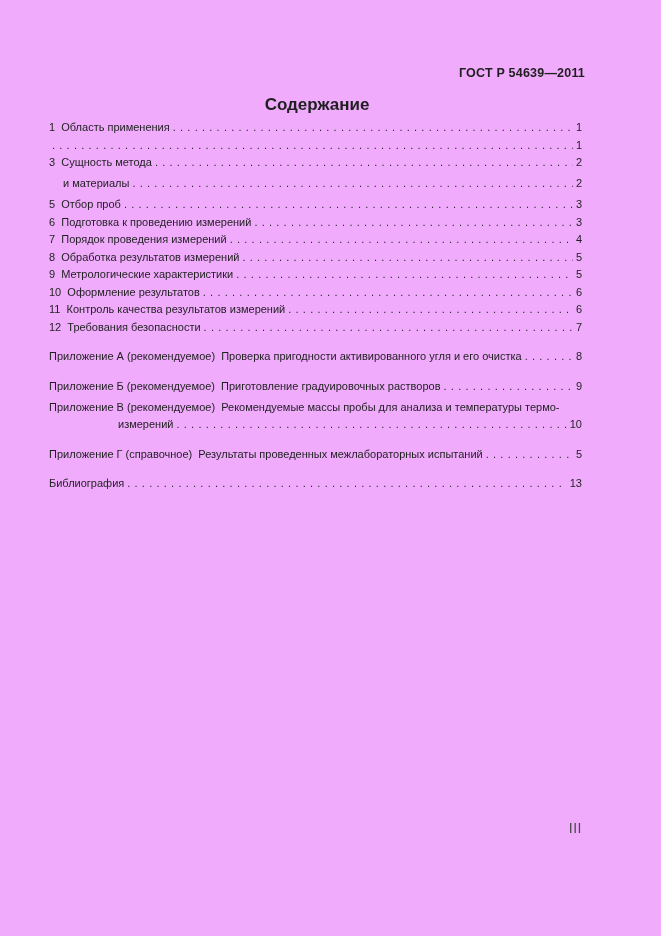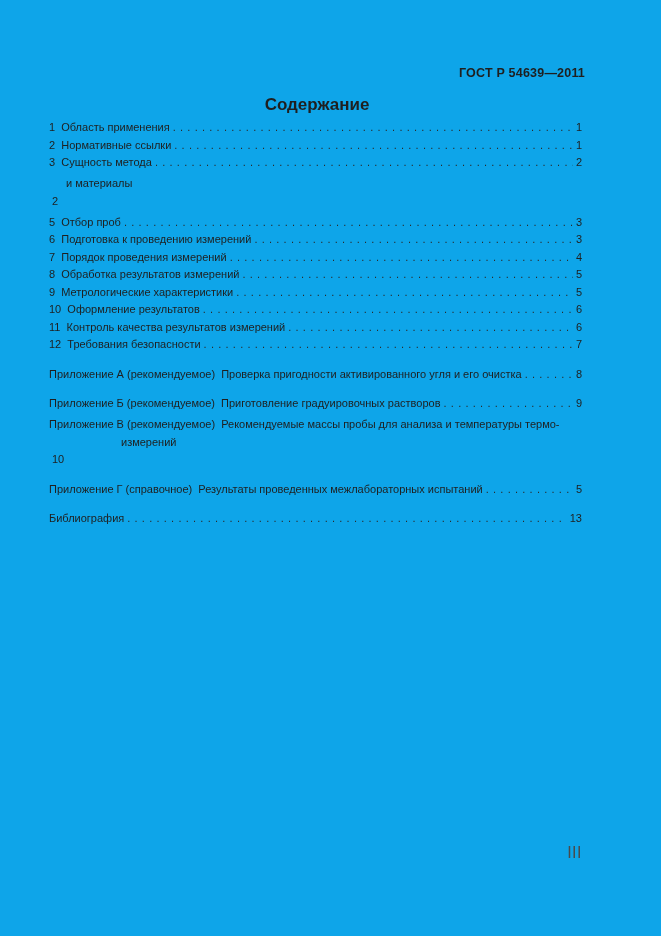--- a/index.html
+++ b/index.html
@@ -10,21 +10,21 @@
   body {
     width: 661px;
     height: 936px;
     font-family: "Liberation Sans", sans-serif;
     color: #1f1f1f;
   }
   .page {
     position: relative;
     width: 661px;
     height: 936px;
-    background: #0ea5e9;
+    background: #f0abfc;
     overflow: hidden;
   }
   .doc-header {
     position: absolute;
     top: 66px;
     left: 49px;
     width: 536px;
     text-align: right;
     font-weight: bold;
     font-size: 12.5px;
@@ -73,32 +73,31 @@
     margin: 3.5px 0;
   }
   .toc-multi .l1 {
     line-height: 17.5px;
     white-space: pre-wrap;
   }
   .toc-multi .cont {
     display: flex;
     align-items: baseline;
     line-height: 17.5px;
-    flex-direction: column;
   }
   .cont.indent-sm .t { padding-left: 14px; }
   .cont.indent-lg .t { padding-left: 69px; }
   .gap { margin-top: 12px; }
   .doc-footer {
     position: absolute;
-    top: 844px;
+    top: 820px;
     left: 49px;
     width: 533px;
     text-align: right;
-    font-size: 16px;
+    font-size: 14px;
     color: #4a4a4a;
     letter-spacing: 0.5px;
   }
 </style>
 </head>
 <body>
 
 <div class="page">
 
   <div class="doc-header">ГОСТ Р 54639—2011</div>
@@ -107,21 +106,20 @@
 
   <div class="toc">
 
     <div class="toc-row">
       <span class="t">1  Область применения</span>
       <span class="dots">. . . . . . . . . . . . . . . . . . . . . . . . . . . . . . . . . . . . . . . . . . . . . . . . . . . . . . . . . . . . . . . . . . . . . . . . . . . . . . . . . . . . . . . . . . . . . . . . . . . . . . . . . . . . . . . . . . . . . . . . . . . . . . . . . . . . . . . . . . . . . . . . . . . . . . </span>
       <span class="pg">1</span>
     </div>
 
     <div class="toc-row">
-      <span class="t">2  Нормативные ссылки</span>
       <span class="dots">. . . . . . . . . . . . . . . . . . . . . . . . . . . . . . . . . . . . . . . . . . . . . . . . . . . . . . . . . . . . . . . . . . . . . . . . . . . . . . . . . . . . . . . . . . . . . . . . . . . . . . . . . . . . . . . . . . . . . . . . . . . . . . . . . . . . . . . . . . . . . . . . . . . . . . </span>
       <span class="pg">1</span>
     </div>
 
     <div class="toc-row">
       <span class="t">3  Сущность метода</span>
       <span class="dots">. . . . . . . . . . . . . . . . . . . . . . . . . . . . . . . . . . . . . . . . . . . . . . . . . . . . . . . . . . . . . . . . . . . . . . . . . . . . . . . . . . . . . . . . . . . . . . . . . . . . . . . . . . . . . . . . . . . . . . . . . . . . . . . . . . . . . . . . . . . . . . . . . . . . . . </span>
       <span class="pg">2</span>
     </div>
 

